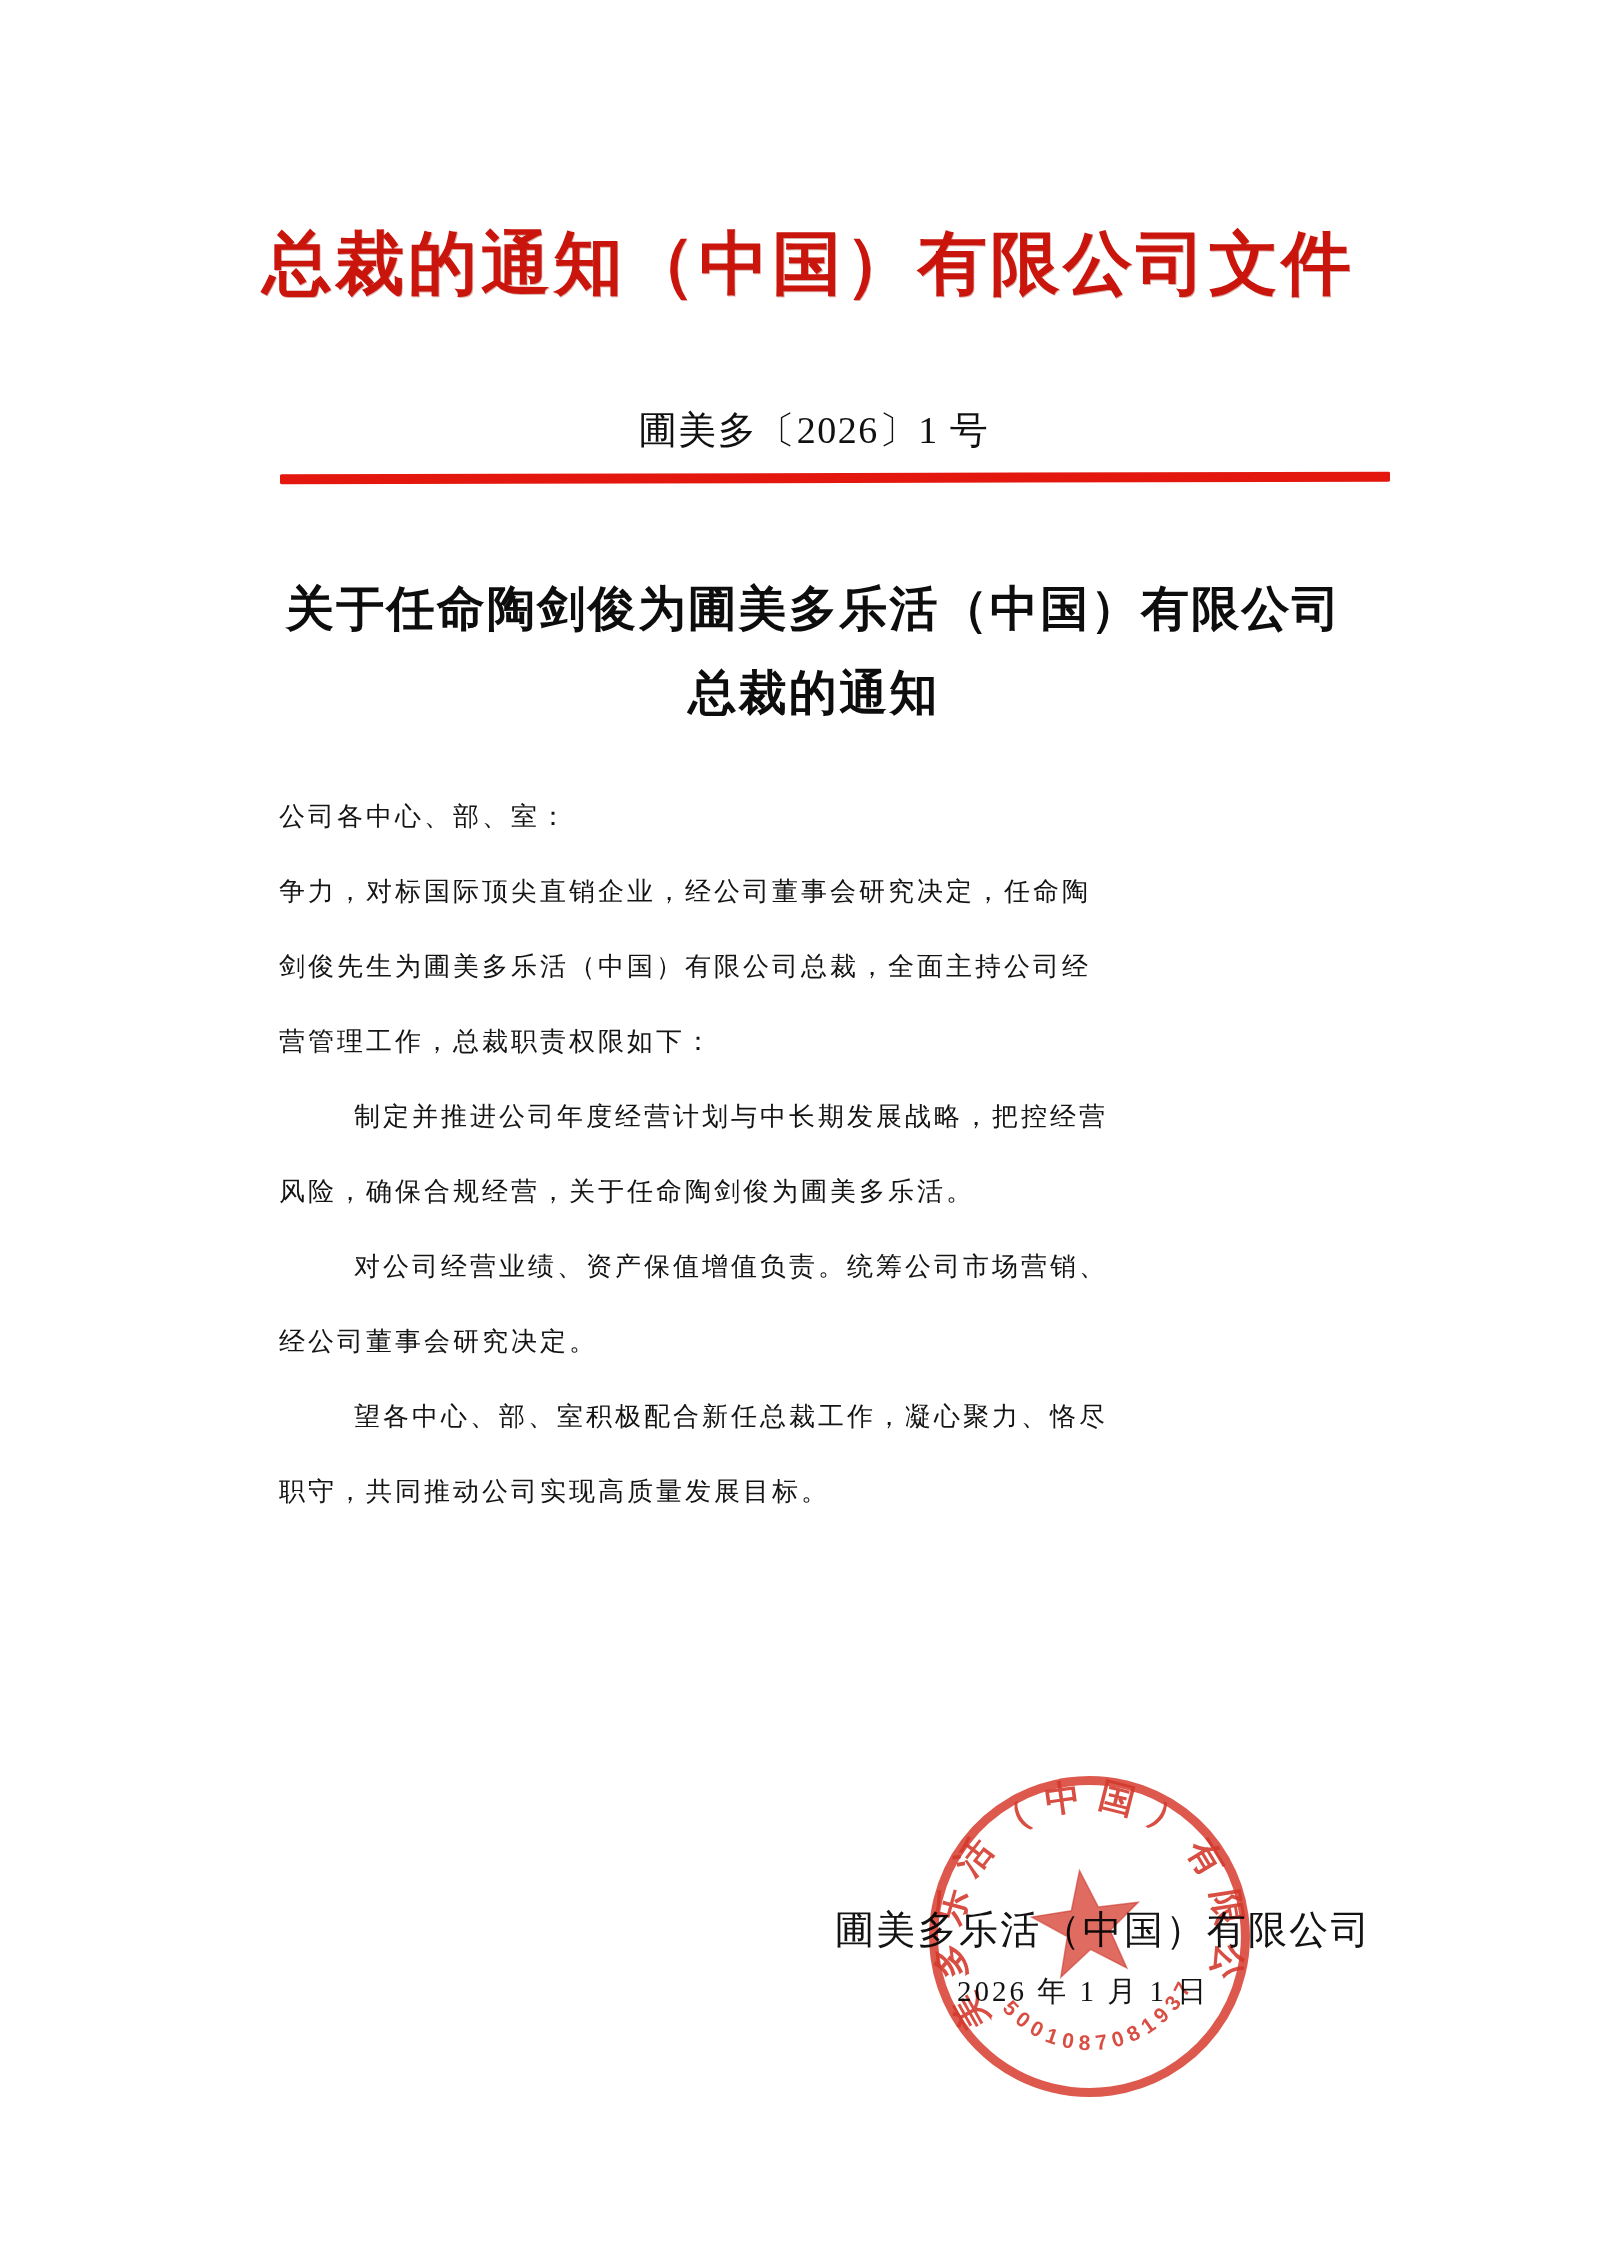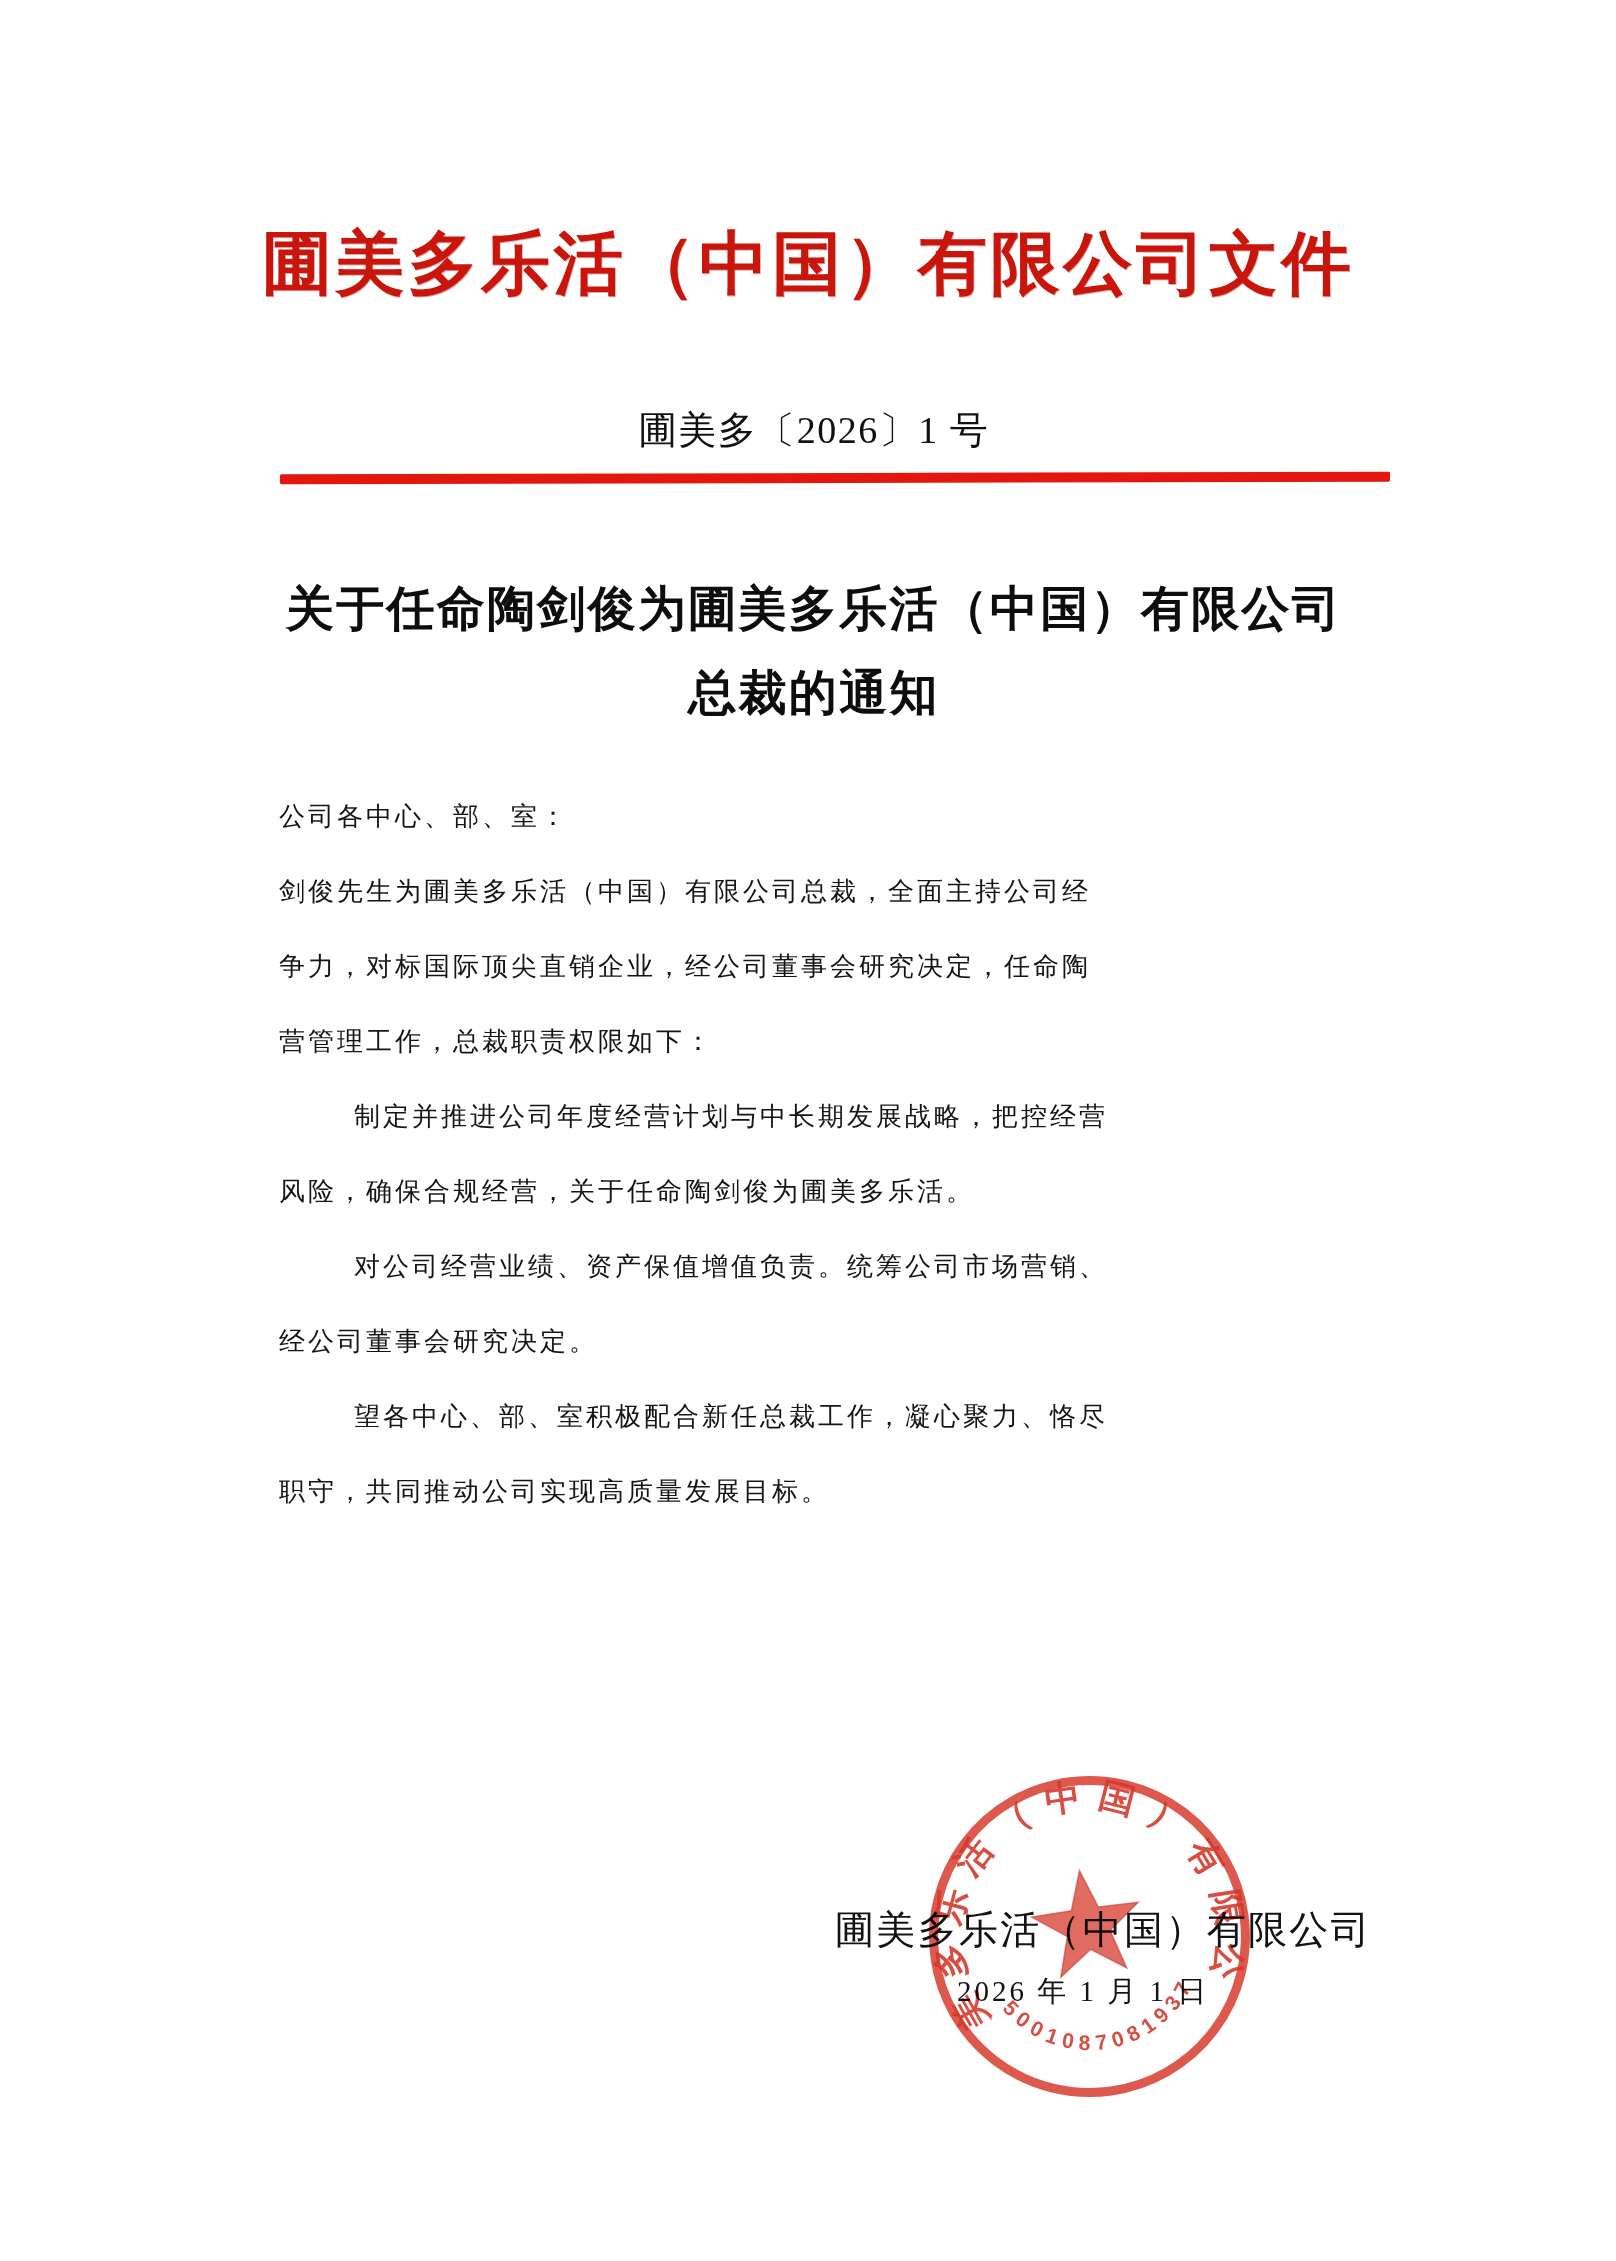--- a/index.html
+++ b/index.html
@@ -74,36 +74,36 @@
   .seal text{
     font-family:"Liberation Sans","DejaVu Sans",sans-serif;
     font-weight:bold;
   }
 </style>
 </head>
 <body>
 
 <div class="page">
 
-  <div class="header-title">圃美多乐活（中国）有限公司文件</div>
+  <div class="header-title">总裁的通知（中国）有限公司文件</div>
 
   <div class="doc-number">圃美多〔2026〕1 号</div>
 
   <div class="red-rule"></div>
 
   <div class="subject">
     <div>关于任命陶剑俊为圃美多乐活（中国）有限公司</div>
     <div>总裁的通知</div>
   </div>
 
   <div class="body-text">
 
   <div class="body-line">公司各中心、部、室：</div>
+      <div class="body-line">争力，对标国际顶尖直销企业，经公司董事会研究决定，任命陶</div>
       <div class="body-line">剑俊先生为圃美多乐活（中国）有限公司总裁，全面主持公司经</div>
-      <div class="body-line">争力，对标国际顶尖直销企业，经公司董事会研究决定，任命陶</div>
       <div class="body-line">营管理工作，总裁职责权限如下：</div>
       <div class="body-line indent">制定并推进公司年度经营计划与中长期发展战略，把控经营</div>
       <div class="body-line">风险，确保合规经营，关于任命陶剑俊为圃美多乐活。</div>
       <div class="body-line indent">对公司经营业绩、资产保值增值负责。统筹公司市场营销、</div>
       <div class="body-line">经公司董事会研究决定。</div>
       <div class="body-line indent">望各中心、部、室积极配合新任总裁工作，凝心聚力、恪尽</div>
       <div class="body-line">职守，共同推动公司实现高质量发展目标。</div>
     </div>
 
   <div class="sig-company">圃美多乐活（中国）有限公司</div>

